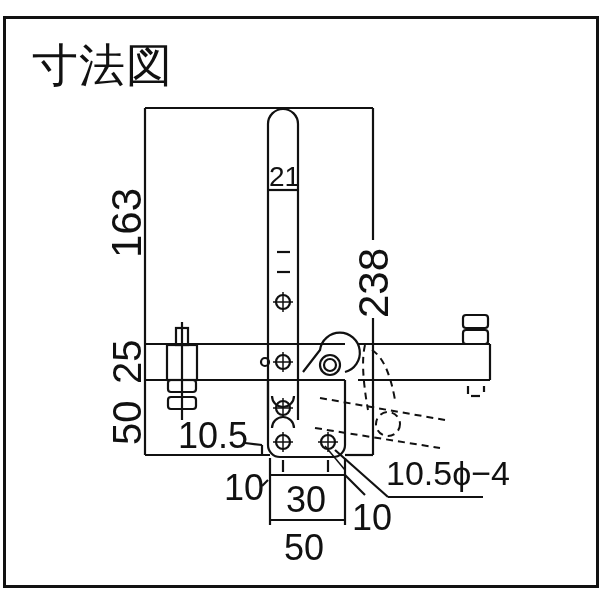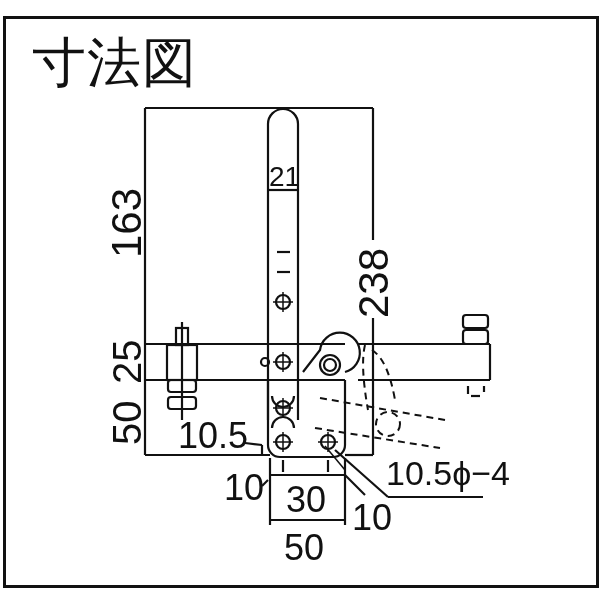--- a/index.html
+++ b/index.html
@@ -1,18 +1,18 @@
 <!DOCTYPE html>
 <html><head>
 <meta charset="utf-8">
 <style>
   html, body { margin:0; padding:0; background:#ffffff; }
   body { width:600px; height:600px; position:relative; overflow:hidden; font-family:"Liberation Sans", sans-serif; }
   .frame { position:absolute; left:3px; top:16px; width:590px; height:566px; border:3px solid #111; box-sizing:content-box; }
-  .title { position:absolute; left:32px; top:36px; font-size:54px; line-height:1; color:#111; font-family:"DejaVu Sans", sans-serif; letter-spacing:1px; }
+  .title { position:absolute; left:32px; top:42px; font-size:46px; line-height:1; color:#111; font-family:"DejaVu Sans", sans-serif; letter-spacing:1px; }
   svg.drawing { position:absolute; left:0; top:0; }
   .dim { font-family:"Liberation Sans", sans-serif; fill:#111; }
 </style>
 </head>
 <body>
 
 <div class="frame"></div>
 <div class="title">寸法図</div>
 
 <svg class="drawing" width="600" height="600" viewBox="0 0 600 600">

